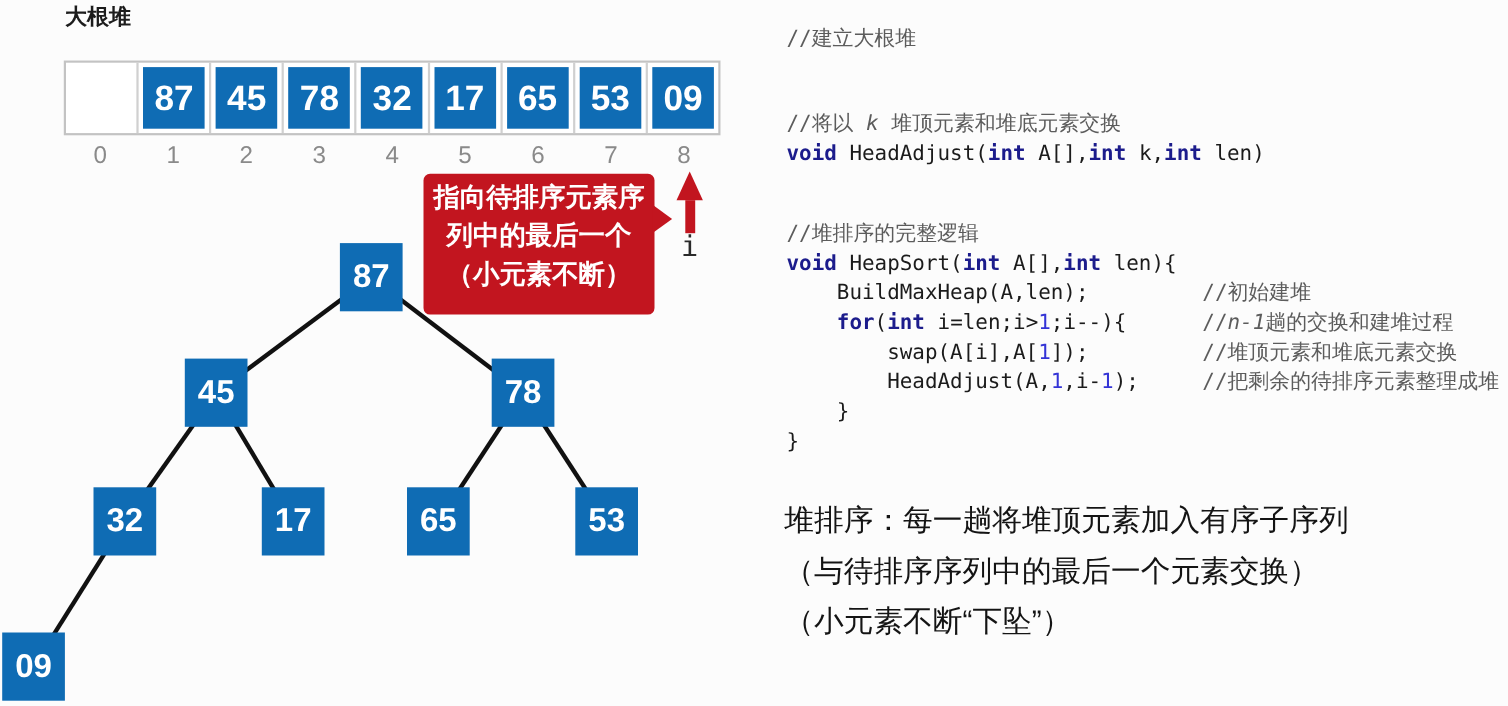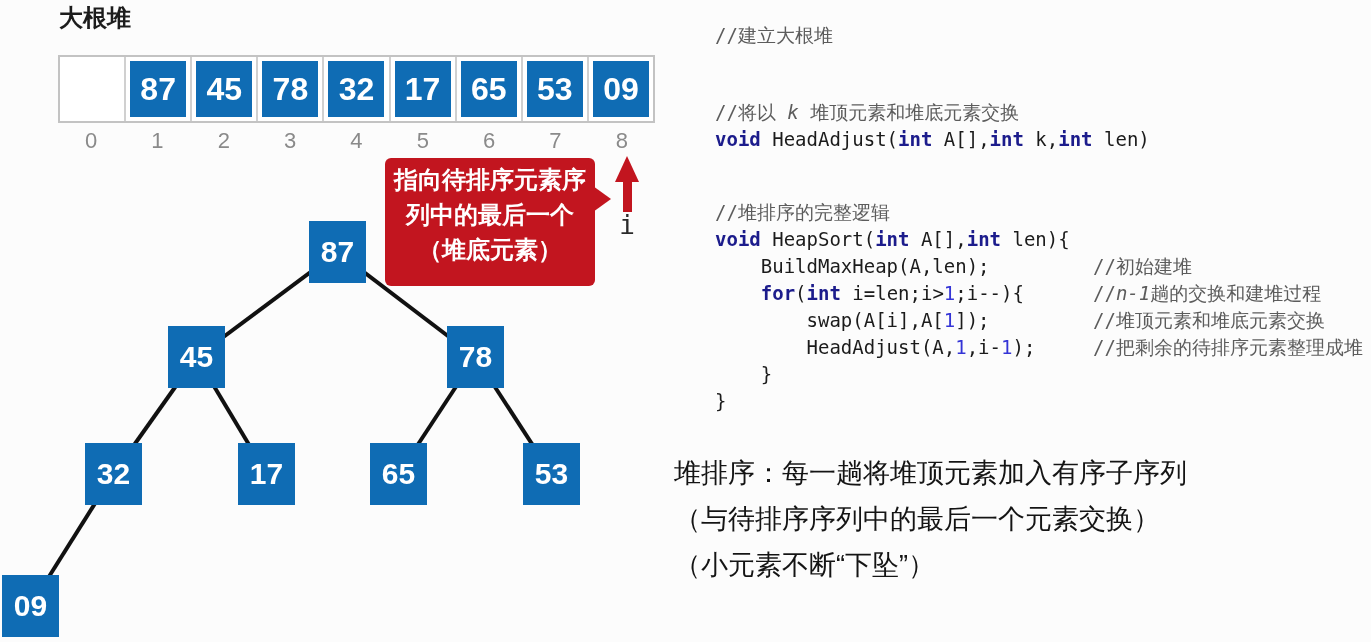--- a/index.html
+++ b/index.html
@@ -1,21 +1,21 @@
 <!DOCTYPE html>
 <html><head>
 <meta charset="utf-8">
 <style>
   html,body{margin:0;padding:0;}
   body{width:1371px;height:642px;background:#fcfcfc;font-family:"Liberation Sans",sans-serif;}
   #root{position:relative;width:1371px;height:642px;overflow:hidden;
         --blue:#0f6cb4;--red:#c2151f;--text-red:#ae1118;--kw:#1c1c8c;--num:#3434d6;--cm:#5c5c5c;--code:#1b1b1b;}
 
   
-  .heap-title{position:absolute;left:59px;top:2px;font-size:24px;font-weight:bold;color:#1c1c1c;}
+  .heap-title{position:absolute;left:59px;top:2px;font-size:20px;font-weight:bold;color:#1c1c1c;}
 
   
   .array-row{position:absolute;left:58px;top:55px;width:597px;height:68px;
              border:2px solid #c3c3c3;background:#ffffff;display:flex;box-sizing:border-box;}
   .acell{flex:1;border-right:2px solid #d0d0d0;display:flex;align-items:center;justify-content:center;box-sizing:border-box;}
   .acell:last-child{border-right:none;}
   .abox{width:56px;height:56px;background:var(--blue);color:#fff;font-size:32px;font-weight:bold;
         display:flex;align-items:center;justify-content:center;}
   .index-row{position:absolute;left:58px;top:128px;width:597px;height:26px;display:flex;}
   .idx{flex:1;text-align:center;font-size:22px;color:#8a8a8a;}
@@ -46,21 +46,21 @@
               font-family:"DejaVu Sans Mono",monospace;font-size:19px;color:var(--code);}
   .cline{position:relative;height:27px;line-height:27px;white-space:pre;}
   .cgap1{height:50px;} .cgap2{height:46px;}
   .kw{color:var(--kw);font-weight:bold;}
   .num{color:var(--num);}
   .cm{color:var(--cm);}
   .it{font-style:italic;}
   .cm-col{position:absolute;left:378px;top:0;white-space:pre;}
 
   
-  .notes{position:absolute;left:674px;top:450px;width:650px;font-size:27px;line-height:46px;color:#141414;}
+  .notes{position:absolute;left:713px;top:450px;width:650px;font-size:27px;line-height:46px;color:#141414;}
   .note-red{color:var(--text-red);}
 </style>
 </head>
 <body>
 
 <div id="root" style="--blue: #0f6cb4; --red: #c2151f; --text-red: #ae1118; --kw: #1c1c8c; --num: #3434d6; --cm: #5c5c5c;">
 
   <div class="heap-title">大根堆</div>
 
   <div class="array-row">
@@ -141,21 +141,21 @@
   <div class="pointer-arrow">
     <div class="head"></div>
     <div class="shaft"></div>
   </div>
   <div class="pointer-label">i</div>
 
   <div class="callout">
     <div class="tail"></div>
     <div>指向待排序元素序</div>
     <div>列中的最后一个</div>
-    <div>（堆底元素）</div>
+    <div>（小元素不断）</div>
   </div>
 
   <div class="code-panel" id="code-panel">
       <div class="cline"><span class="cm">//建立大根堆</span></div>
       <div class="cgap1"></div>
       <div class="cline"><span class="cm">//将以 </span><span class="cm it">k</span><span class="cm"> 堆顶元素和堆底元素交换</span></div>
       <div class="cline"><span class="kw">void</span><span> HeadAdjust(</span><span class="kw">int</span><span> A[],</span><span class="kw">int</span><span> k,</span><span class="kw">int</span><span> len)</span></div>
       <div class="cgap2"></div>
       <div class="cline"><span class="cm">//堆排序的完整逻辑</span></div>
       <div class="cline"><span class="kw">void</span><span> HeapSort(</span><span class="kw">int</span><span> A[],</span><span class="kw">int</span><span> len){</span></div>

